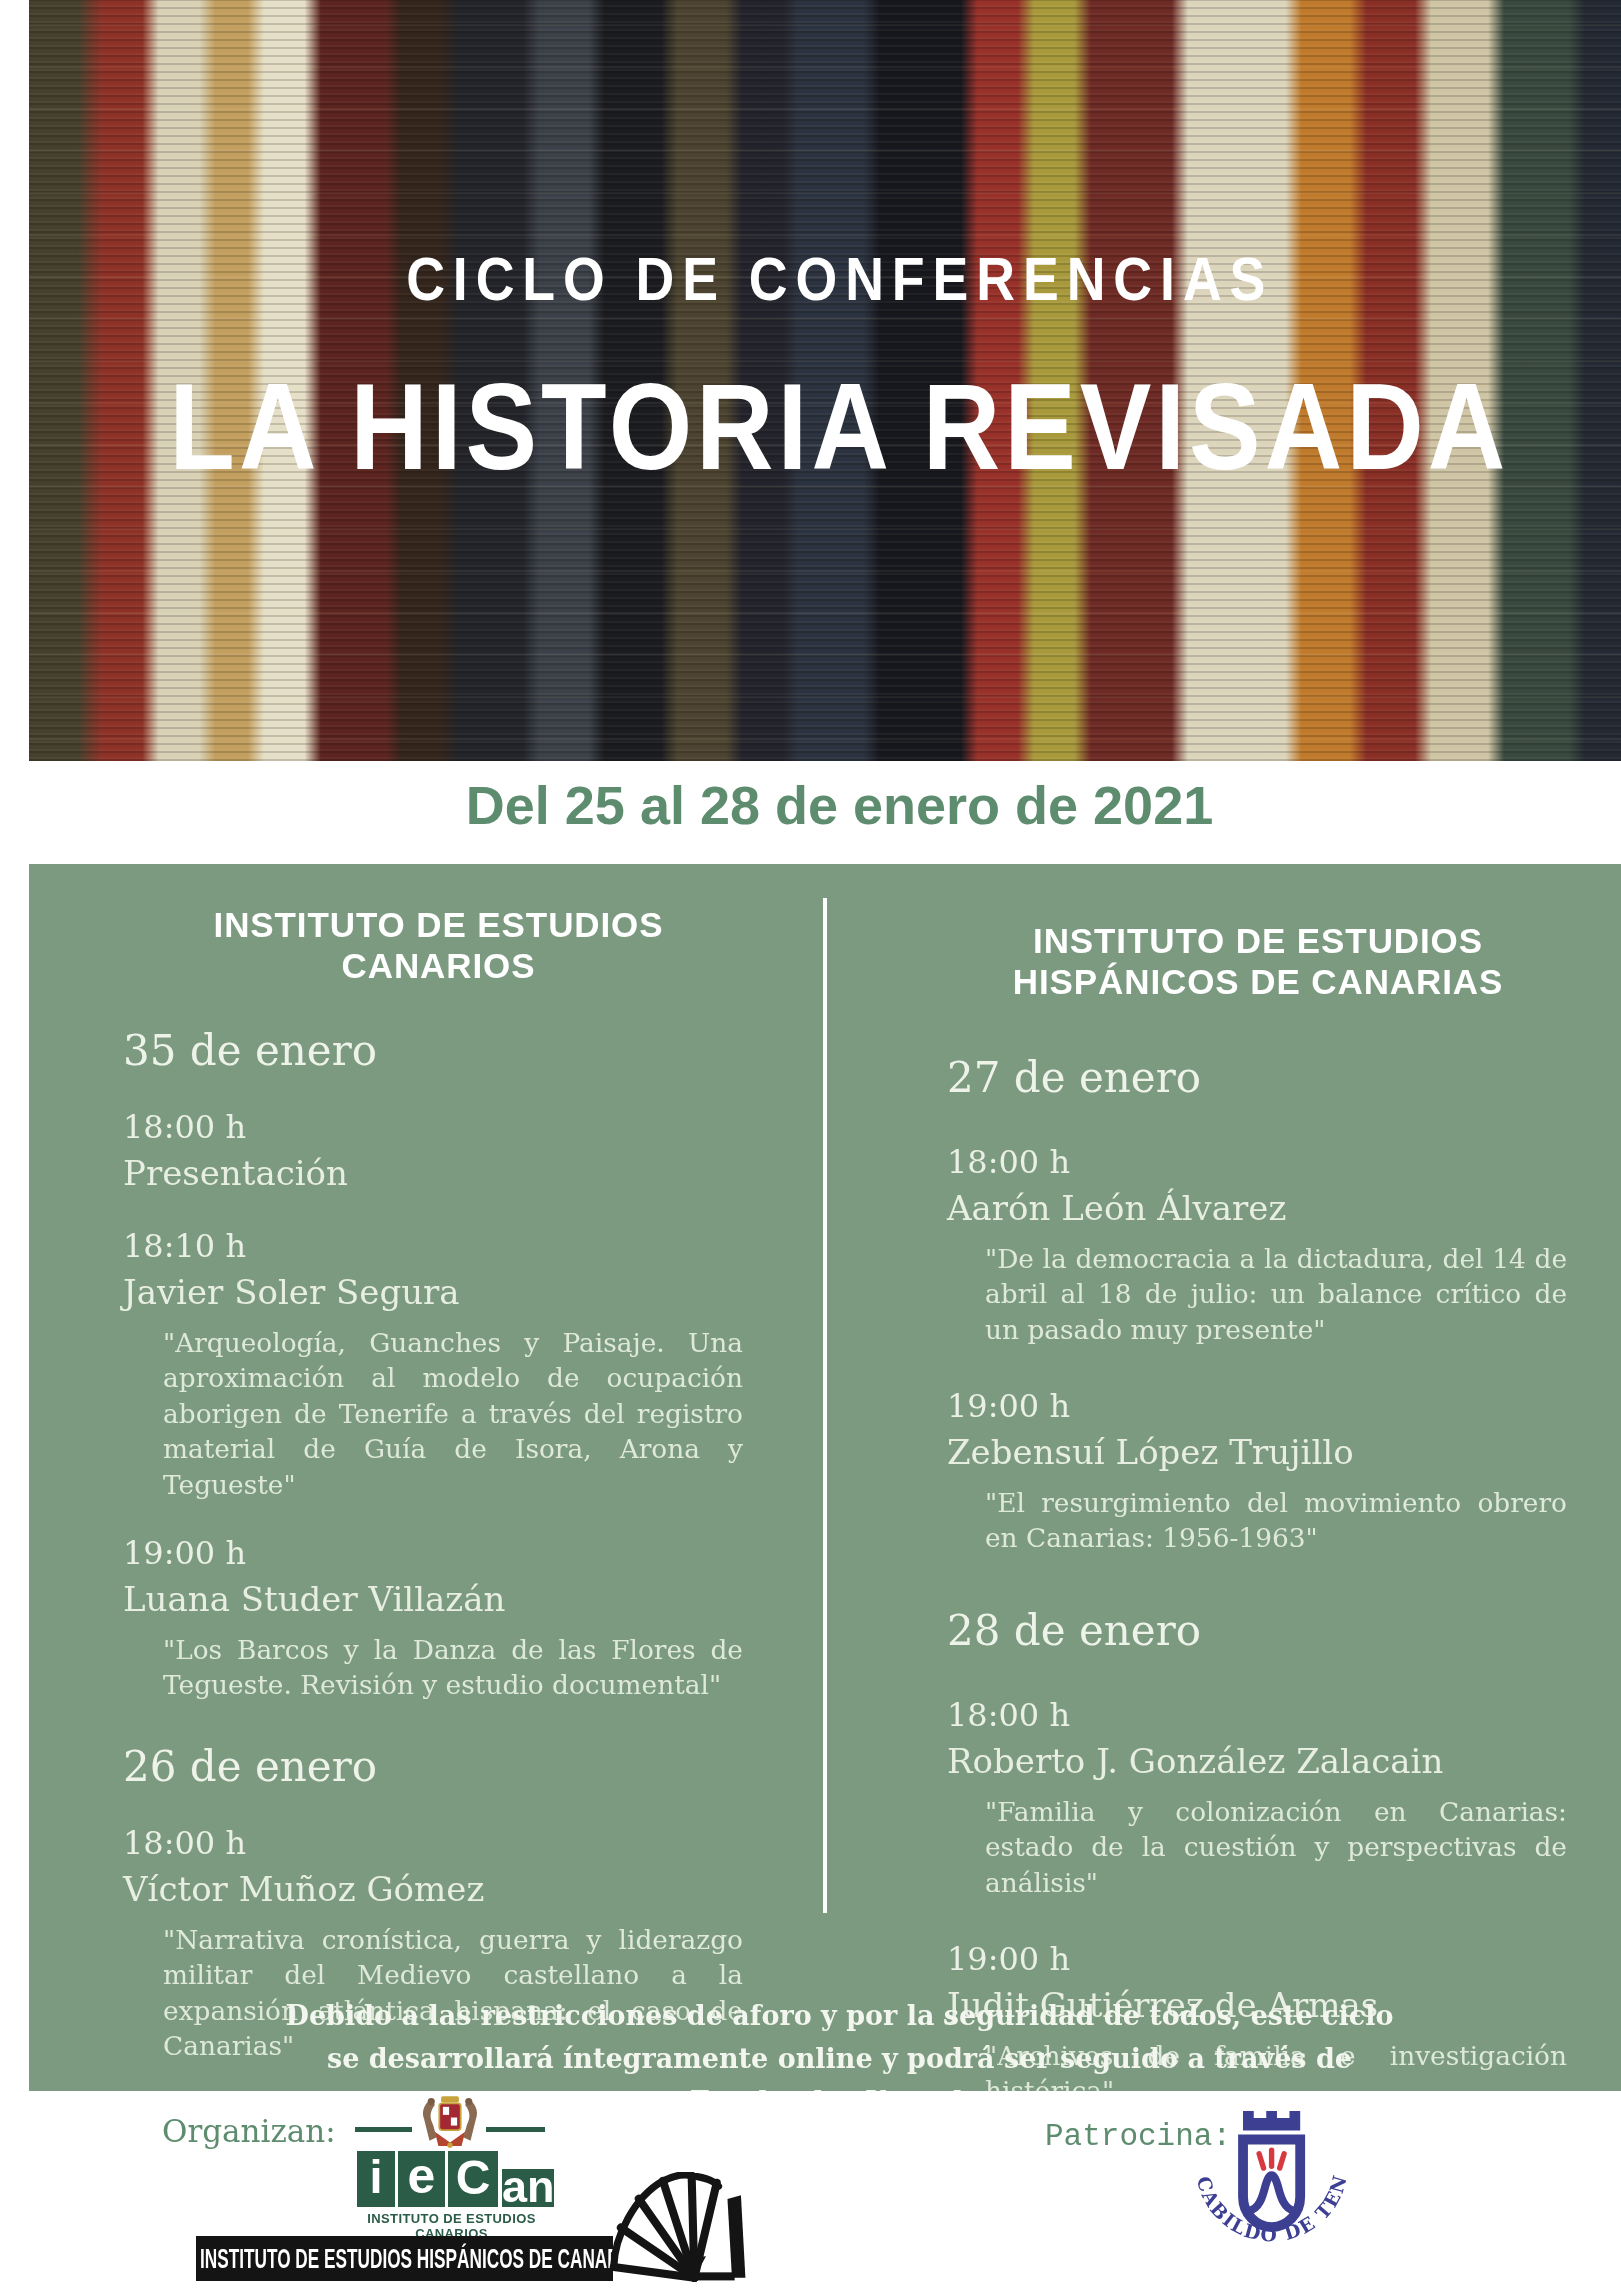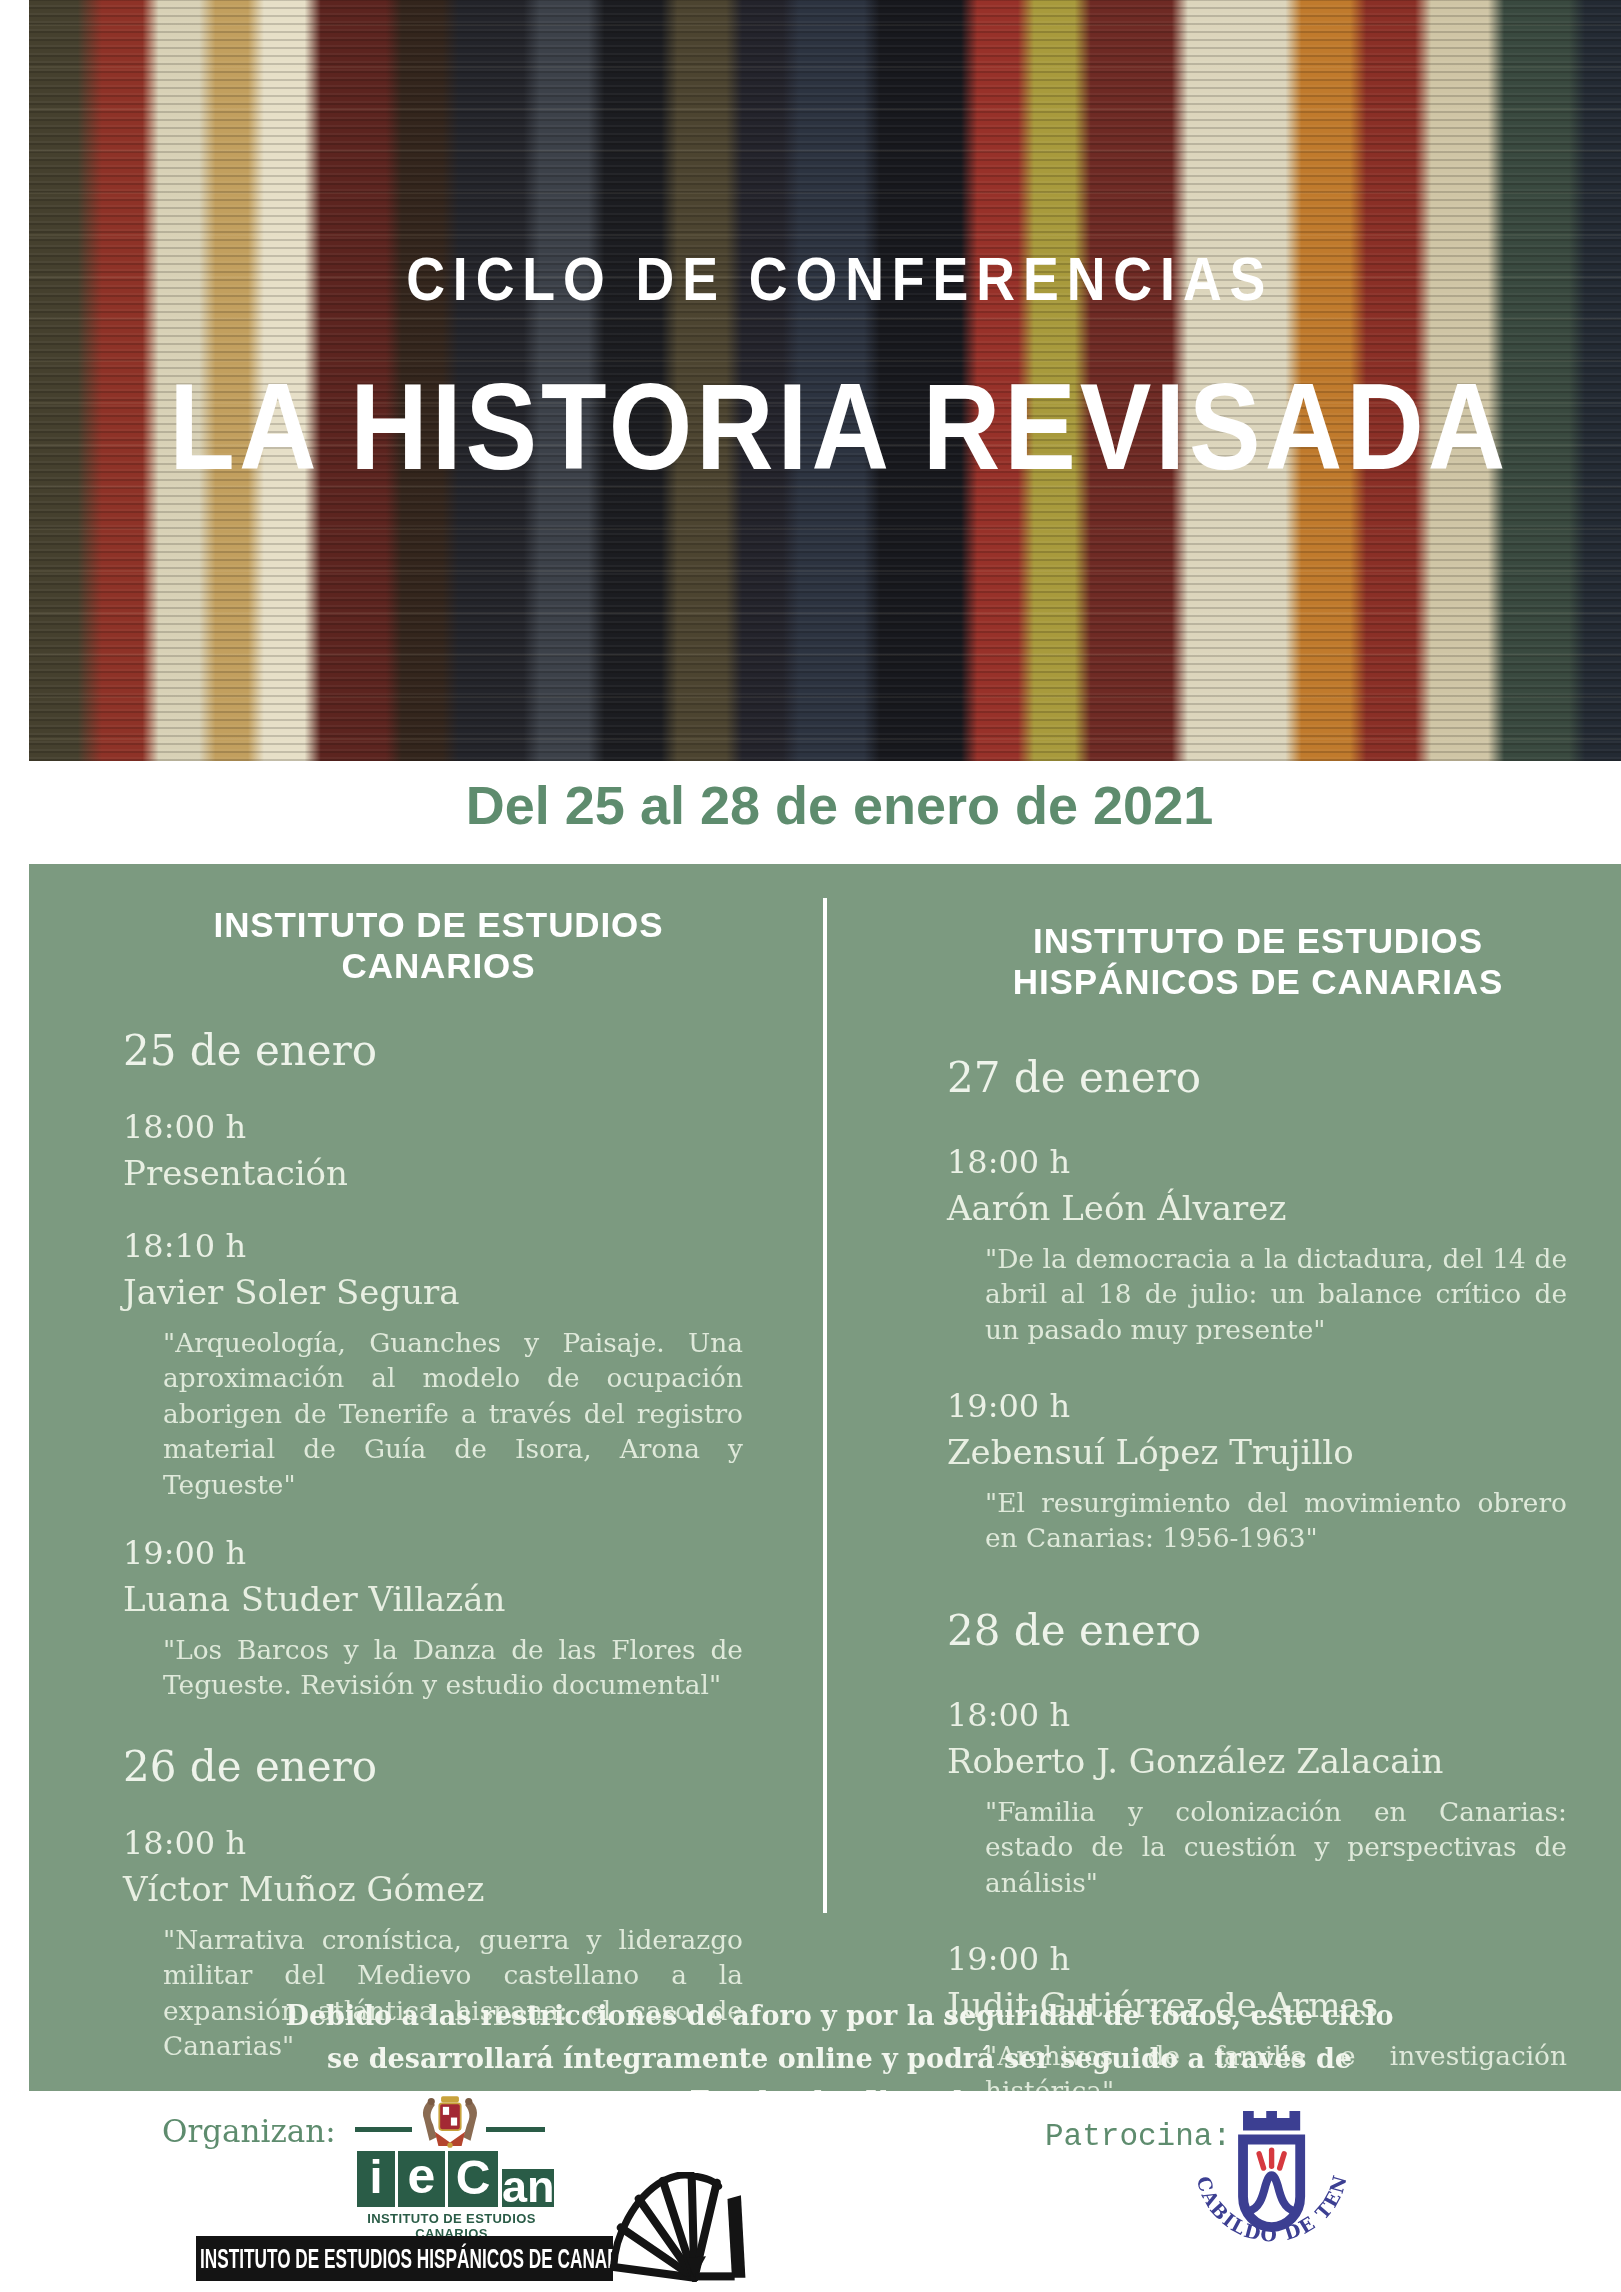--- a/index.html
+++ b/index.html
@@ -96,21 +96,21 @@
   <div class="date-band">
     <div class="date-text">Del 25 al 28 de enero de 2021</div>
   </div>
 
   <section class="panel">
     <div class="divider"></div>
 
     <div class="col col-left">
       <h2>INSTITUTO DE ESTUDIOS CANARIOS</h2>
 
-      <div class="day">25 de enero</div>
+      <div class="day">35 de enero</div>
 
       <div class="session">
         <div class="time">18:00 h</div>
         <div class="speaker">Presentación</div>
       </div>
 
       <div class="session">
         <div class="time">18:10 h</div>
         <div class="speaker">Javier Soler Segura</div>
         <div class="talk">"Arqueología, Guanches y Paisaje. Una aproximación al modelo de ocupación aborigen de Tenerife a través del registro material de Guía de Isora, Arona y Tegueste"</div>

